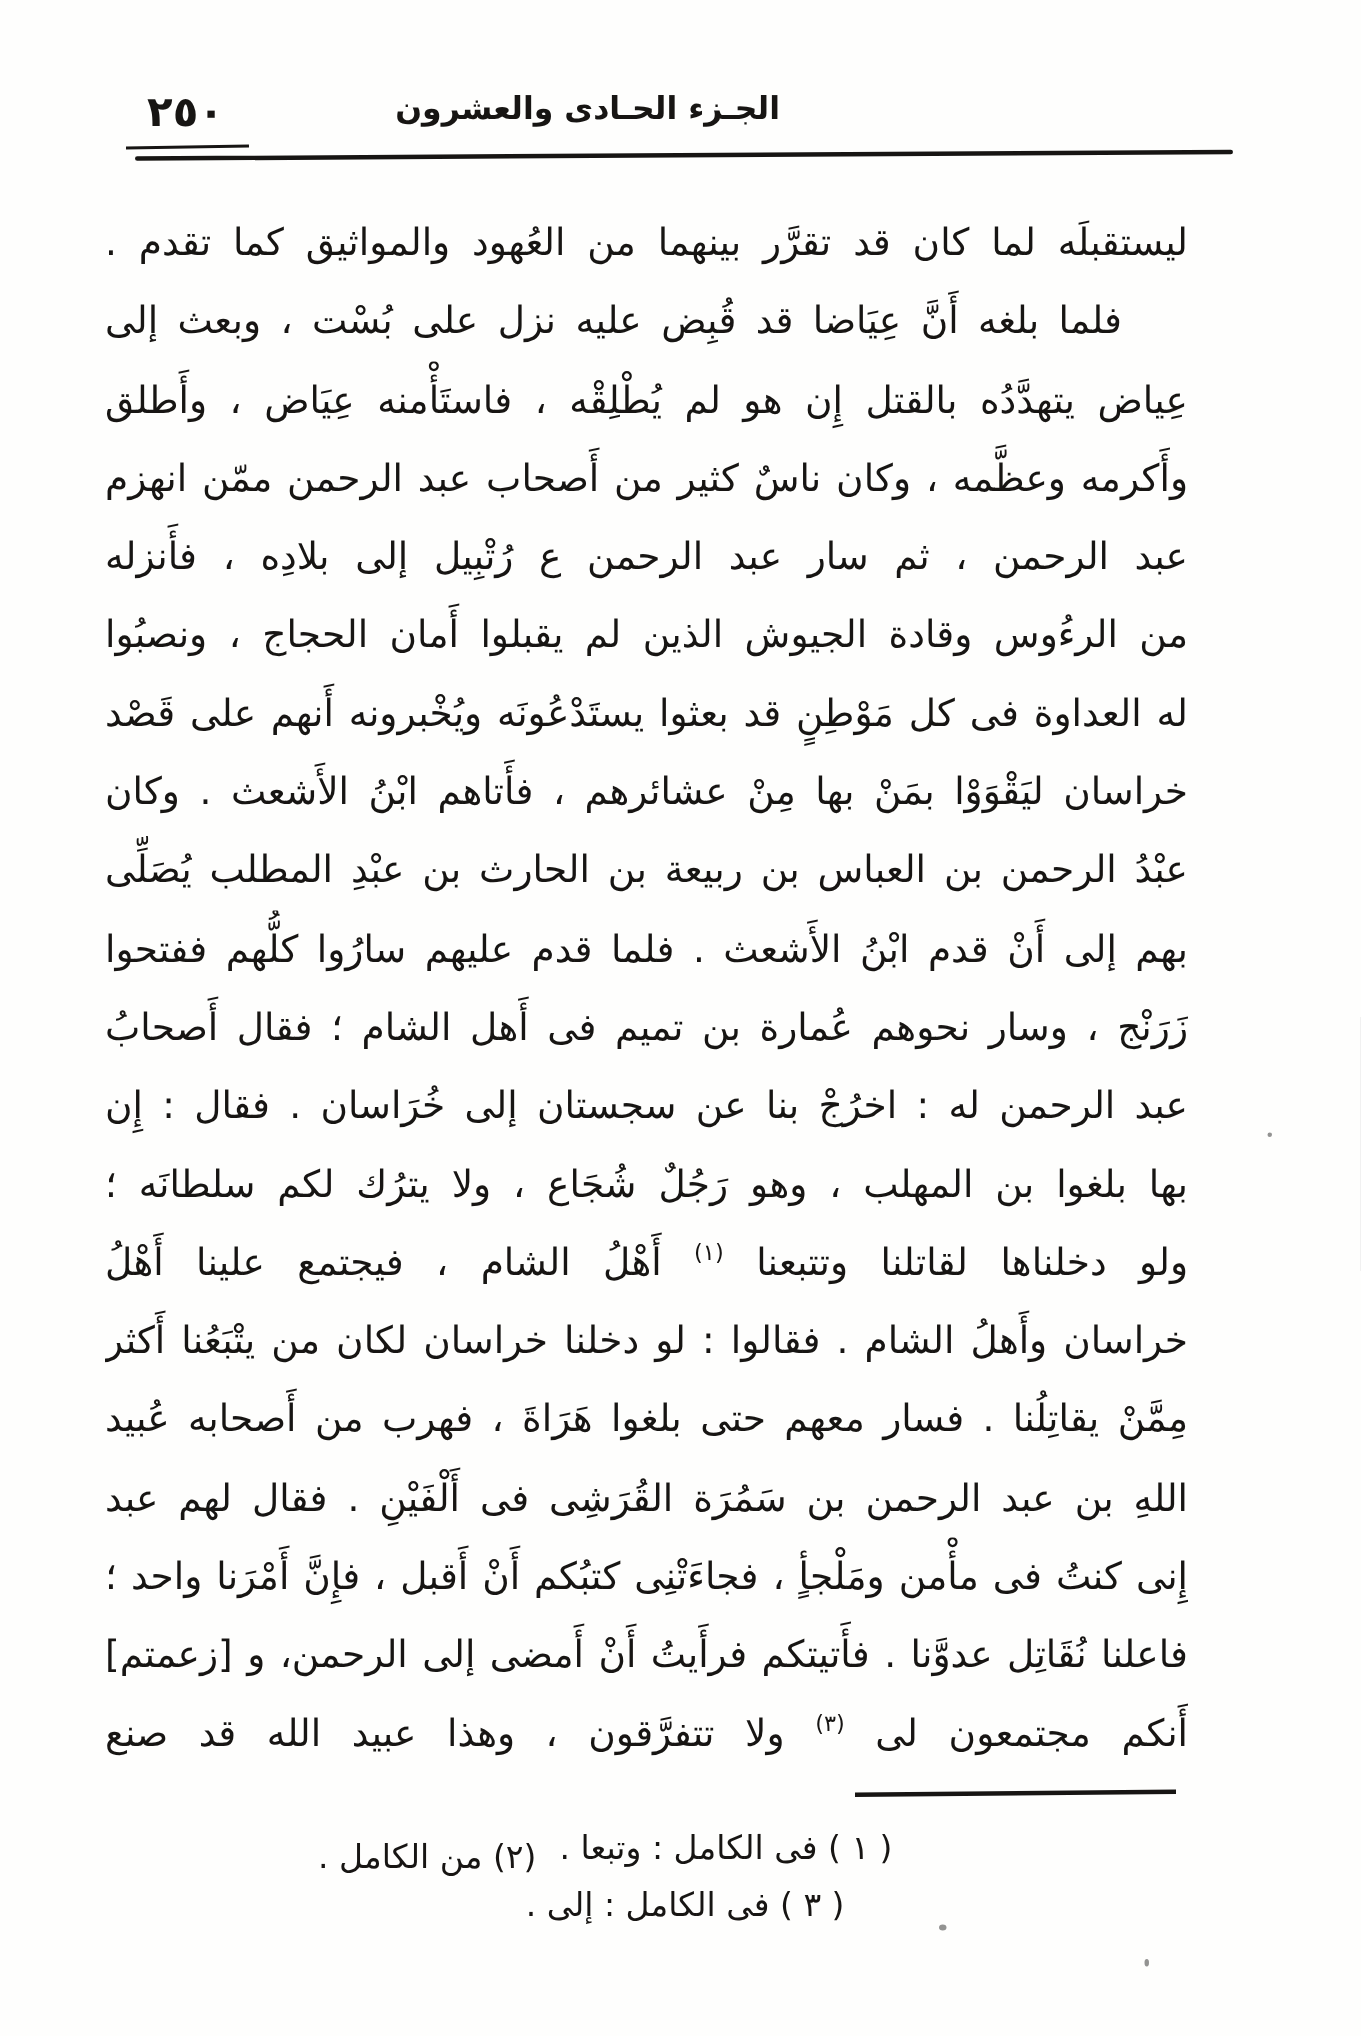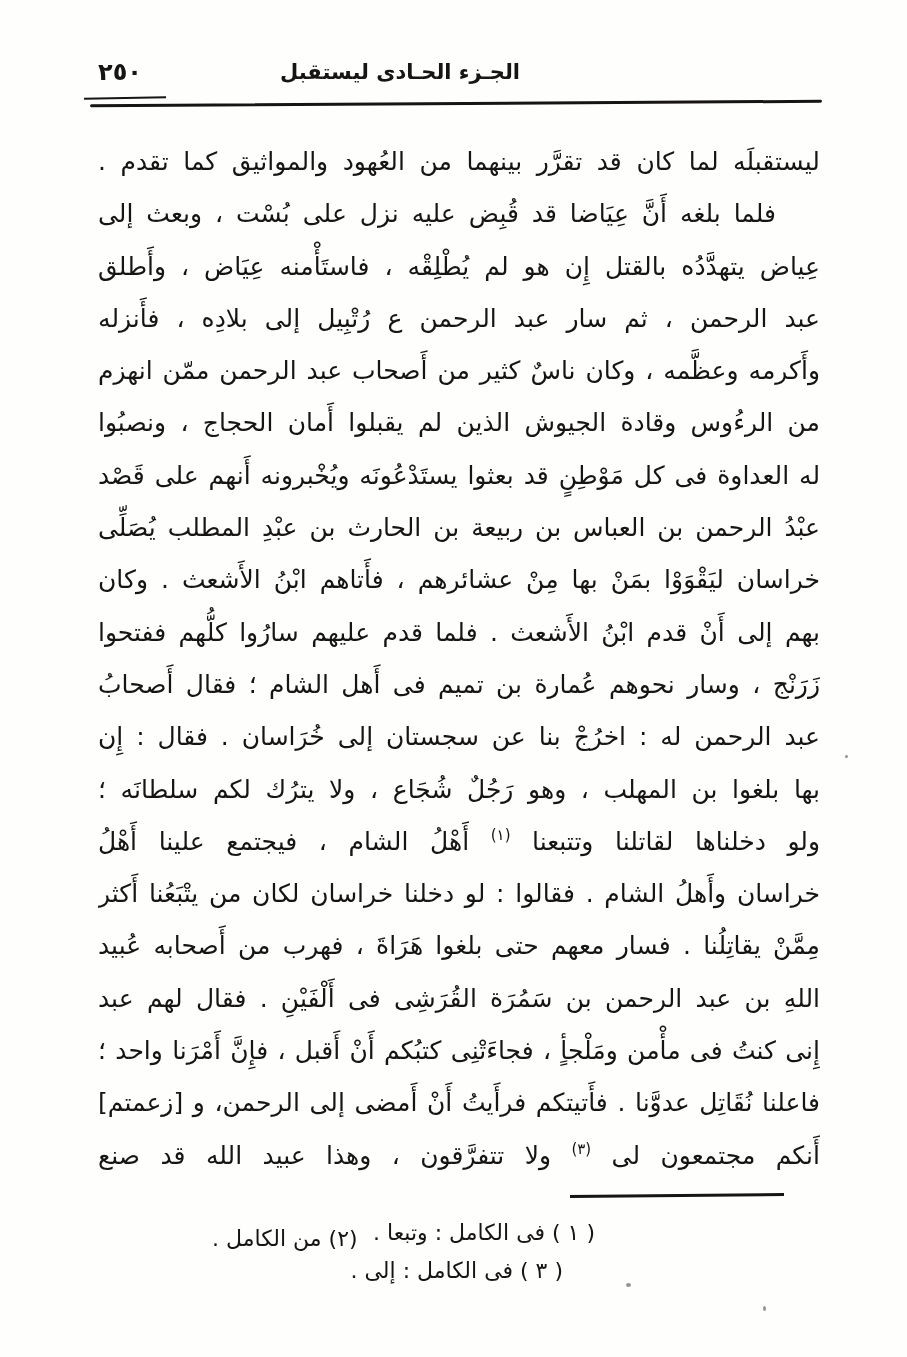--- a/index.html
+++ b/index.html
@@ -27,21 +27,21 @@
     text-align: center;
     font-size: 21px;
     font-weight: bold;
     white-space: nowrap;
     direction: rtl;
   }
   .page-number {
     position: absolute;
     top: 58px;
     left: 98px;
-    font-size: 24px;
+    font-size: 28px;
     font-weight: bold;
     letter-spacing: 1px;
     direction: rtl;
   }
   .header-rule-long {
     position: absolute;
     top: 102px;
     left: 90px;
     width: 732px;
     height: 3px;
@@ -58,21 +58,20 @@
     background: var(--ink, #171513);
     transform: rotate(-1deg);
   }
   
   .textblock {
     position: absolute;
     top: 136px;
     left: 70px;
     width: 722px;
     direction: rtl;
-    margin-left: 28px;
   }
   .line {
     height: 52.3px;
     line-height: 52.3px;
     font-size: 25px;
     text-align: justify;
     text-align-last: justify;
     overflow: hidden;
     word-spacing: 1px;
   }
@@ -114,37 +113,37 @@
   }
   .speck.s1 { top: 1283px; left: 626px; width: 5px; height: 4px; }
   .speck.s2 { top: 1306px; left: 763px; width: 3px; height: 5px; }
   .speck.s4 { top: 755px; left: 845px; width: 3px; height: 3px; }
 </style>
 </head>
 <body>
 
 <div class="page" style="--paper: #fefefd; --ink: #171513;">
 
-  <div class="header-title">الجـزء الحـادى ليستقبل</div>
+  <div class="header-title">الجـزء الحـادى والعشرون</div>
 
   <div class="page-number">٢٥٠</div>
 
   <div class="header-rule-long"></div>
   <div class="header-rule-short"></div>
 
   <div class="textblock">
     <div class="line">ليستقبلَه لما كان قد تقرَّر بينهما من العُهود والمواثيق كما تقدم .</div>
     <div class="line indent">فلما بلغه أَنَّ عِيَاضا قد قُبِض عليه نزل على بُسْت ، وبعث إلى</div>
     <div class="line">عِياض يتهدَّدُه بالقتل إِن هو لم يُطْلِقْه ، فاستَأْمنه عِيَاض ، وأَطلق</div>
+    <div class="line">وأَكرمه وعظَّمه ، وكان ناسٌ كثير من أَصحاب عبد الرحمن ممّن انهزم</div>
     <div class="line">عبد الرحمن ، ثم سار عبد الرحمن ع رُتْبِيل إلى بلادِه ، فأَنزله</div>
-    <div class="line">وأَكرمه وعظَّمه ، وكان ناسٌ كثير من أَصحاب عبد الرحمن ممّن انهزم</div>
     <div class="line">من الرءُوس وقادة الجيوش الذين لم يقبلوا أَمان الحجاج ، ونصبُوا</div>
     <div class="line">له العداوة فى كل مَوْطِنٍ قد بعثوا يستَدْعُونَه ويُخْبرونه أَنهم على قَصْد</div>
+    <div class="line">خراسان ليَقْوَوْا بمَنْ بها مِنْ عشائرهم ، فأَتاهم ابْنُ الأَشعث . وكان</div>
     <div class="line">عبْدُ الرحمن بن العباس بن ربيعة بن الحارث بن عبْدِ المطلب يُصَلِّى</div>
-    <div class="line">خراسان ليَقْوَوْا بمَنْ بها مِنْ عشائرهم ، فأَتاهم ابْنُ الأَشعث . وكان</div>
     <div class="line">بهم إلى أَنْ قدم ابْنُ الأَشعث . فلما قدم عليهم سارُوا كلُّهم ففتحوا</div>
     <div class="line">زَرَنْج ، وسار نحوهم عُمارة بن تميم فى أَهل الشام ؛ فقال أَصحابُ</div>
     <div class="line">عبد الرحمن له : اخرُجْ بنا عن سجستان إلى خُرَاسان . فقال : إِن</div>
     <div class="line">بها بلغوا بن المهلب ، وهو رَجُلٌ شُجَاع ، ولا يترُك لكم سلطانَه ؛</div>
     <div class="line">ولو دخلناها لقاتلنا وتتبعنا <sup>(١)</sup> أَهْلُ الشام ، فيجتمع علينا أَهْلُ</div>
     <div class="line">خراسان وأَهلُ الشام . فقالوا : لو دخلنا خراسان لكان من يتْبَعُنا أَكثر</div>
     <div class="line">مِمَّنْ يقاتِلُنا . فسار معهم حتى بلغوا هَرَاةَ ، فهرب من أَصحابه عُبيد</div>
     <div class="line">اللهِ بن عبد الرحمن بن سَمُرَة القُرَشِى فى أَلْفَيْنِ . فقال لهم عبد الرحمن :</div>
     <div class="line">إِنى كنتُ فى مأْمن ومَلْجأٍ ، فجاءَتْنِى كتبُكم أَنْ أَقبل ، فإِنَّ أَمْرَنا واحد ؛</div>
     <div class="line">فاعلنا نُقَاتِل عدوَّنا . فأَتيتكم فرأَيتُ أَنْ أَمضى إلى الرحمن، و [زعمتم] </div>

